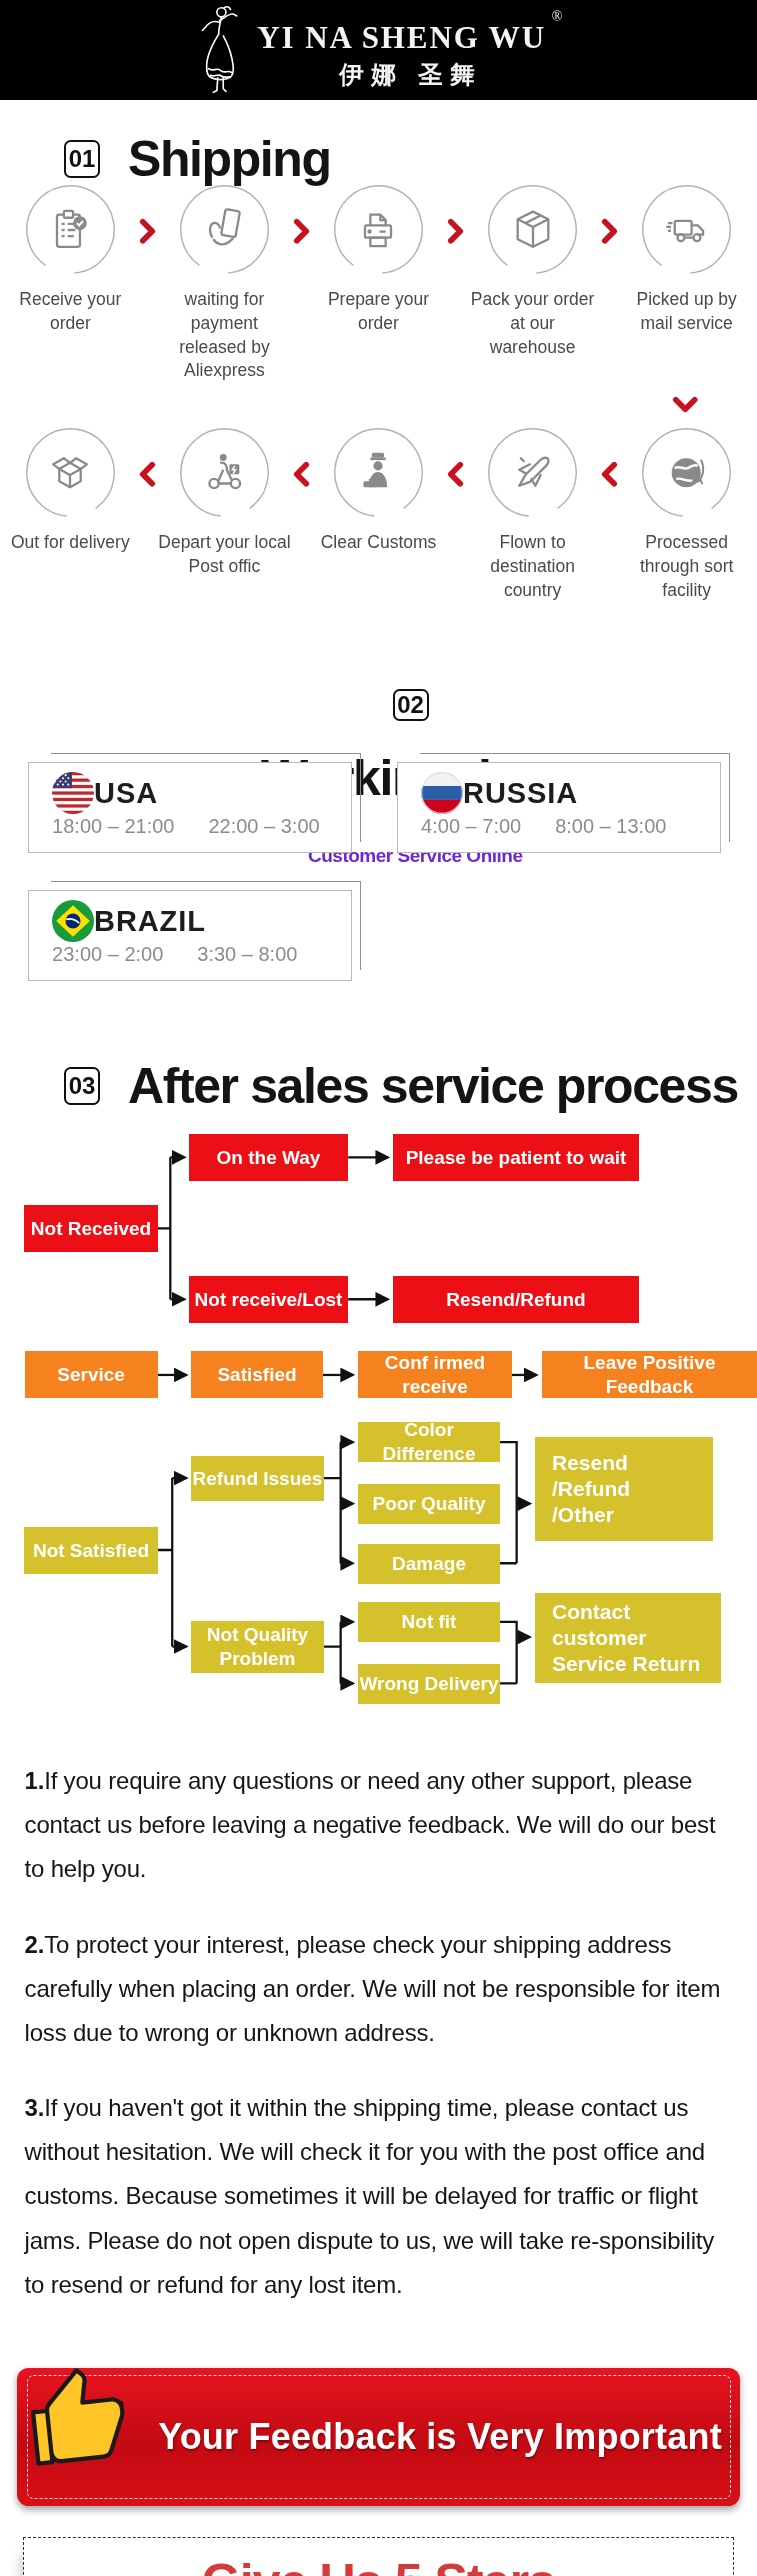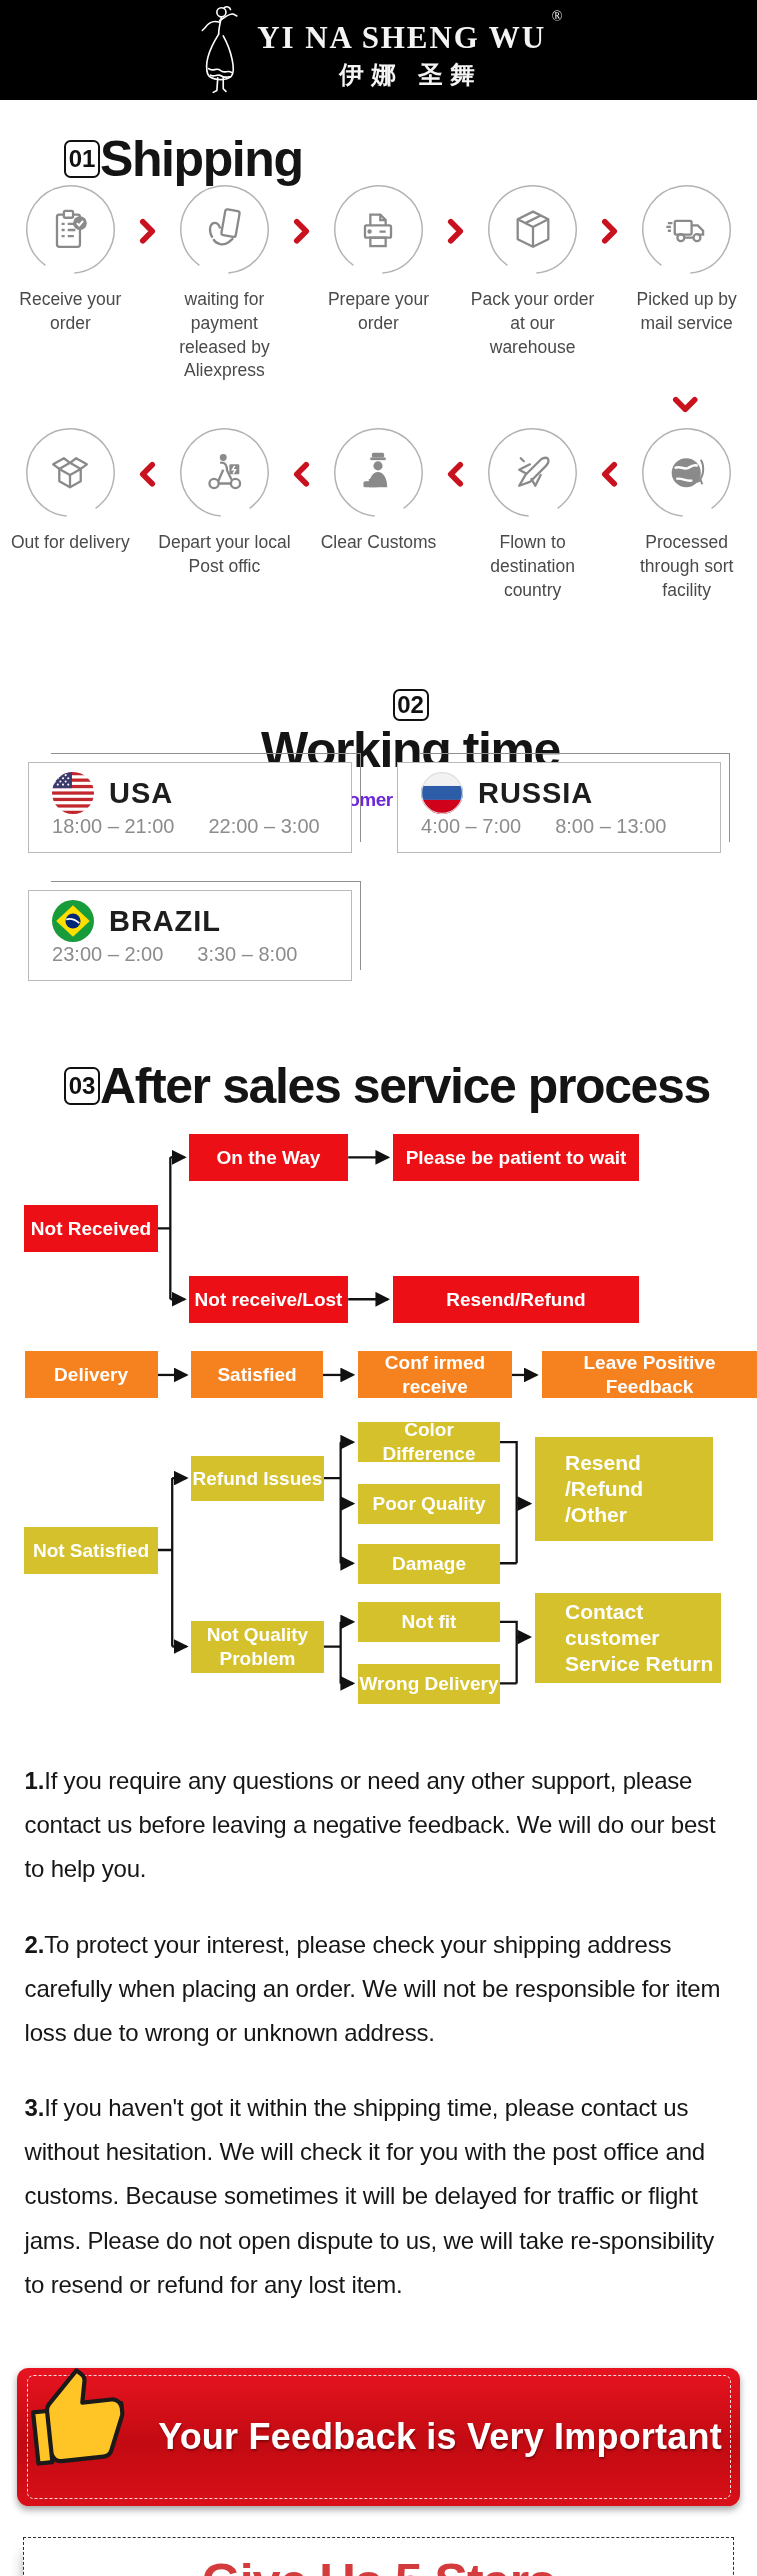--- a/index.html
+++ b/index.html
@@ -8,55 +8,55 @@
 
   
   .site-header { height:100px; background:#000; display:flex; align-items:center; justify-content:center; gap:9.5px; }
   .dancer { height:91px; width:55px; }
   .brand-block { text-align:center; position:relative; }
   .brand-line { font-family:"Liberation Serif", serif; font-size:31px; letter-spacing:1.9px; color:#f4f4f4; font-weight:600; }
   .brand-line sup { font-size:14px; vertical-align:26.5px; margin-left:5.7px; font-weight:400; }
   .brand-cn { font-size:24.6px; color:#f4f4f4; letter-spacing:7.6px; margin-top:1.9px; font-weight:700; }
 
   
-  .sec-title { display:flex; align-items:center; gap:0; margin:34px 0 0 64px; height:49px; }
+  .sec-title { display:flex; align-items:center; gap:28px; margin:34px 0 0 64px; height:49px; }
   .num-badge { width:36px; height:38px; border:2.8px solid #111; border-radius:6.6px; display:flex; align-items:center; justify-content:center;
                font-size:24px; font-weight:700; color:#111; }
   .sec-title h2 { font-size:50px; font-weight:700; letter-spacing:-1.4px; color:#141414; }
   .sec-sub { font-size:19px; font-weight:700; color:#6d28d9; margin-left:9.5px; margin-top:9.5px; letter-spacing:-0.5px;text-align:center; }
 
   
   .ship-row { display:flex; justify-content:center; align-items:flex-start; padding:0 3.8px; }
   .ship-step { width:138px; text-align:center; }
   .circle-wrap { width:93px; height:93px; margin:0 auto; position:relative; }
   .circle-wrap svg.arc { position:absolute; inset:0; }
   .step-ico { position:absolute; left:50%; top:50%; transform:translate(-50%,-50%); width:49px; height:49px; }
   .ship-label { margin-top:12.3px; font-size:17.5px; color:#4a4a4a; line-height:1.35; }
   .chev { margin-top:35px; width:21px; flex:0 0 21px; text-align:center; }
   .down-chev-row { height:28px; margin:13.3px 0 1.9px; text-align:right; padding-right:59px; }
 
   
   .wt-grid { display:grid; grid-template-columns:333px 333px; gap:28px 36px; justify-content:center; margin-top:15px; }
   .wt-box { position:relative; height:100px; }
   .wt-offset { position:absolute; left:23px; top:0; right:0; bottom:11.4px; border-top:1.9px solid #8f8f8f; border-right:1.9px solid #8f8f8f; }
   .wt-main { position:absolute; left:0; top:8.5px; right:8.5px; bottom:0; border:1.4px solid #b9b9b9; background:#fff; }
-  .wt-head { position:absolute; left:24.6px; top:19px; display:flex; align-items:center; gap:15px; }
+  .wt-head { position:absolute; left:24.6px; top:19px; display:flex; align-items:center; }
   .wt-flag { width:42px; height:42px; }
   .wt-name { font-size:29px; font-weight:600; letter-spacing:0.9px; color:#1d1d1d; }
   .wt-times { position:absolute; left:24.6px; bottom:15px; display:flex; gap:34px; font-size:20px; color:#8c8c8c; }
 
   
   .flow { position:relative; width:757px; height:615px; margin-top:0; }
   .flow svg.links { position:absolute; inset:0; }
   .fbox { position:absolute; display:flex; align-items:center; justify-content:center; text-align:center;
           color:#fff; font-weight:700; font-size:19px; line-height:1.25; }
   .fb-red { background:#ec0f16; }
   .fb-orange { background:#f5821f; }
   .fb-yellow { background:#d4c12b; }
-  .fbox.left-align { justify-content:flex-start; text-align:left; padding-left:30px; }
+  .fbox.left-align { justify-content:flex-start; text-align:left; padding-left:17px; }
   .fbox .lines span { display:block; }
   .fb-big { font-size:21px; }
 
   
   .notes { margin:34px 24.6px 0; font-size:24px; line-height:1.84; color:#161616; letter-spacing:-0.2px; }
   .notes p { margin-bottom:31px; }
   .note-num { font-weight:700; }
 
   
   .banner-wrap { position:relative; height:178px; margin-top:5.7px; }
@@ -438,21 +438,21 @@
     <path d="M528 541 H546 V606 M528 606 H546"></path>
     <line x1="546" y1="557" x2="560" y2="557" marker-end="url(#arr)"></line>
   </svg>
 
   <div class="fbox fb-red" style="left:189px;top:24px;width:159px;height:47px;">On the Way</div>
   <div class="fbox fb-red" style="left:393px;top:24px;width:246px;height:47px;">Please be patient to wait</div>
   <div class="fbox fb-red" style="left:24px;top:95px;width:134px;height:47px;">Not Received</div>
   <div class="fbox fb-red" style="left:189px;top:166px;width:159px;height:47px;">Not receive/Lost</div>
   <div class="fbox fb-red" style="left:393px;top:166px;width:246px;height:47px;">Resend/Refund</div>
 
-  <div class="fbox fb-orange" style="left:24.6px;top:241px;width:133px;height:47px;">Delivery</div>
+  <div class="fbox fb-orange" style="left:24.6px;top:241px;width:133px;height:47px;">Service</div>
   <div class="fbox fb-orange" style="left:191px;top:241px;width:132px;height:47px;">Satisfied</div>
   <div class="fbox fb-orange" style="left:358px;top:241px;width:154px;height:47px;">Conf irmed receive</div>
   <div class="fbox fb-orange" style="left:542px;top:241px;width:215px;height:47px;">Leave Positive Feedback</div>
 
   <div class="fbox fb-yellow" style="left:358px;top:312px;width:142px;height:40px;">Color Difference</div>
   <div class="fbox fb-yellow" style="left:191px;top:346px;width:133px;height:45px;">Refund Issues</div>
   <div class="fbox fb-yellow" style="left:358px;top:374px;width:142px;height:40px;">Poor Quality</div>
   <div class="fbox fb-yellow left-align fb-big" style="left:535px;top:327px;width:178px;height:104px;">
     <div class="lines">
       <span>Resend</span>

